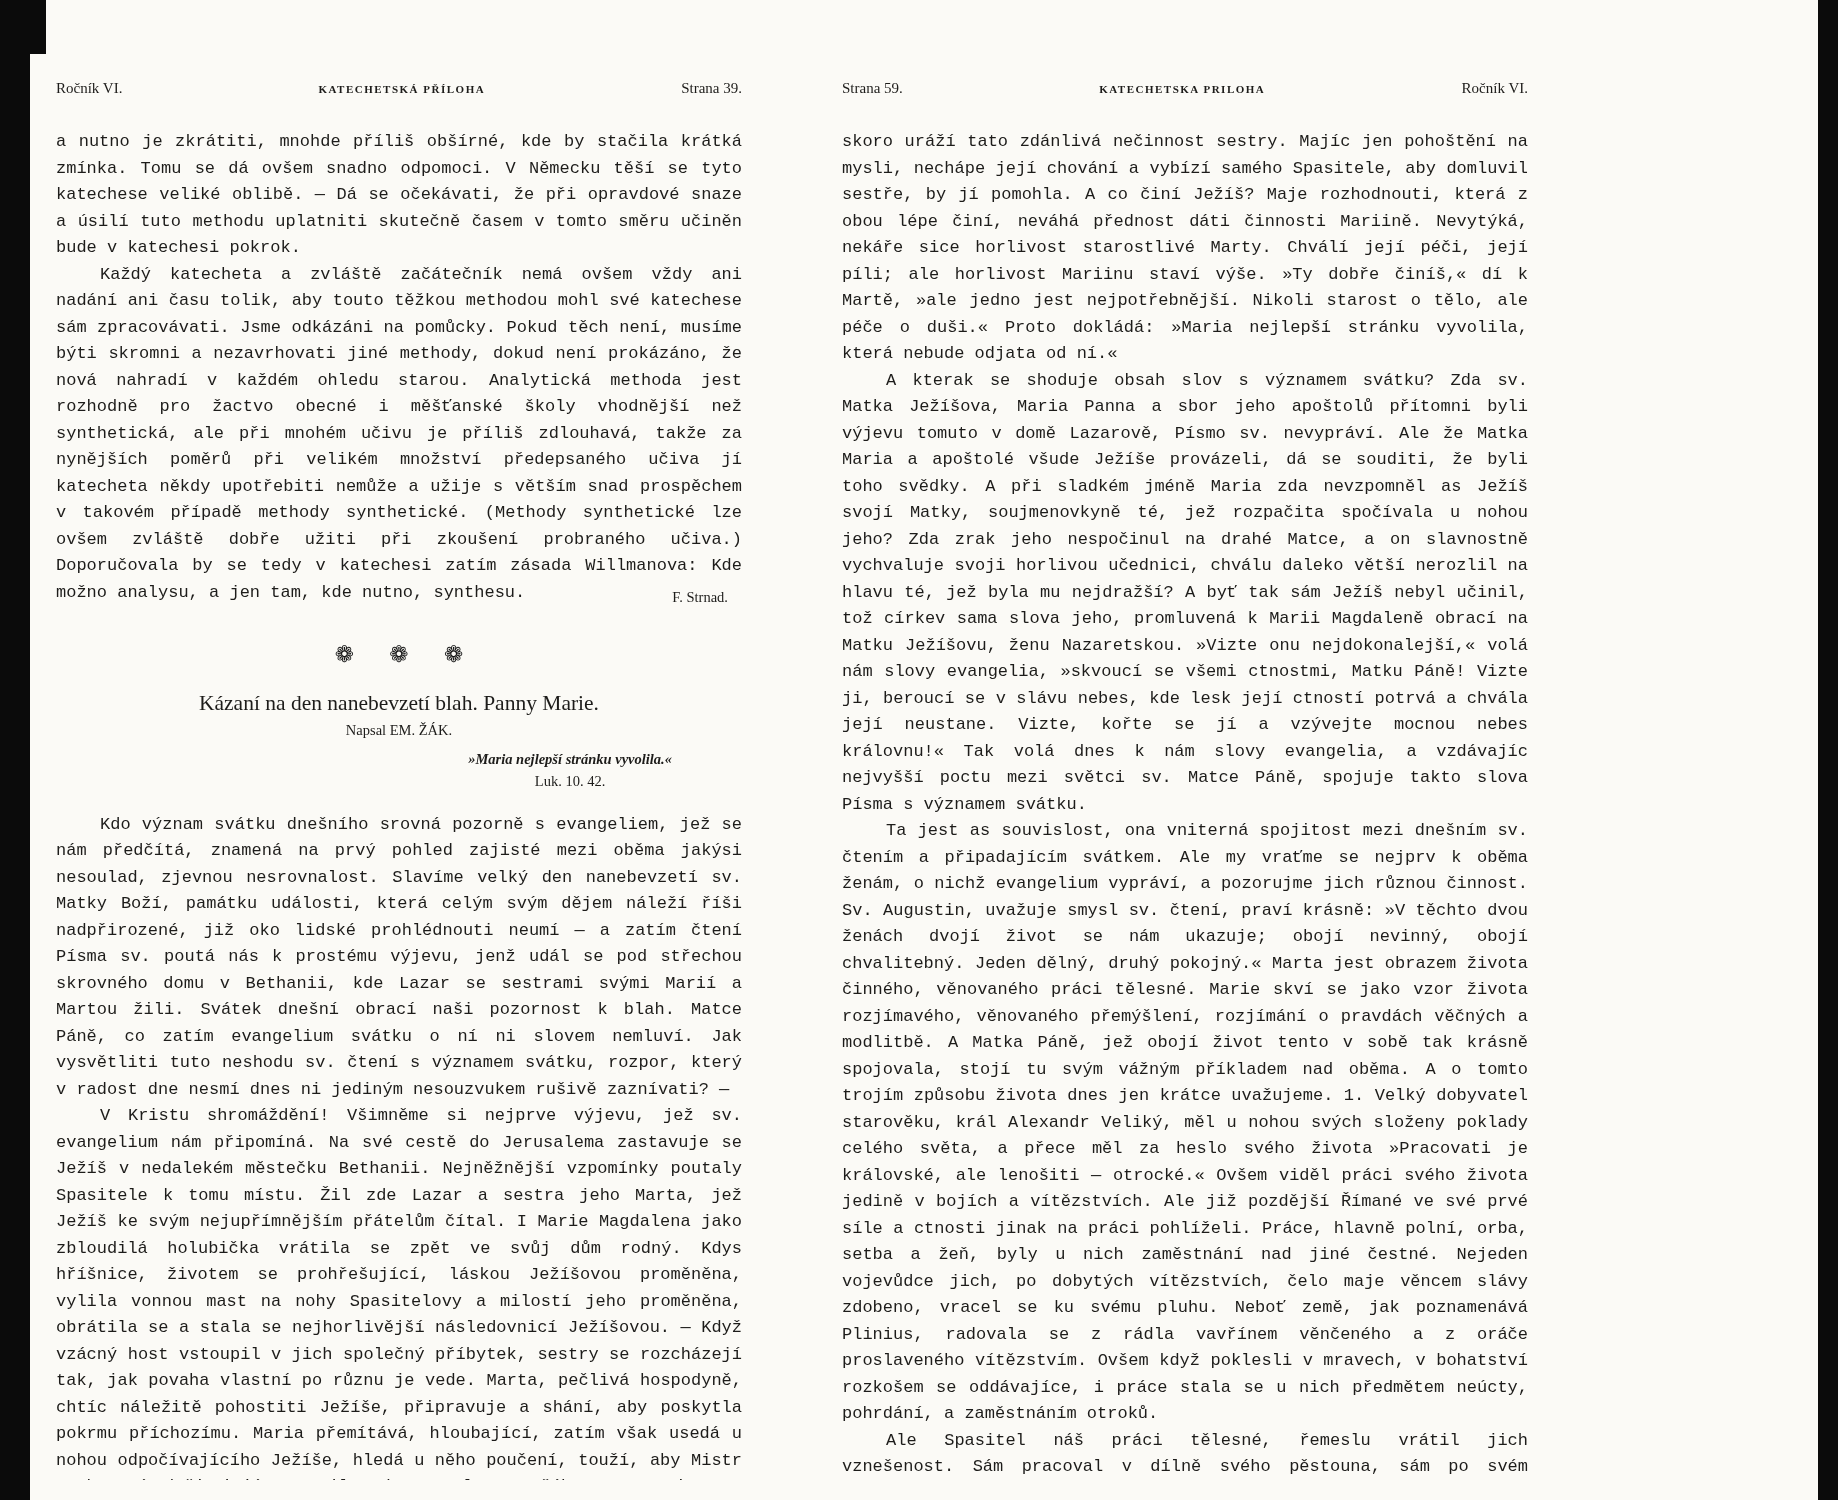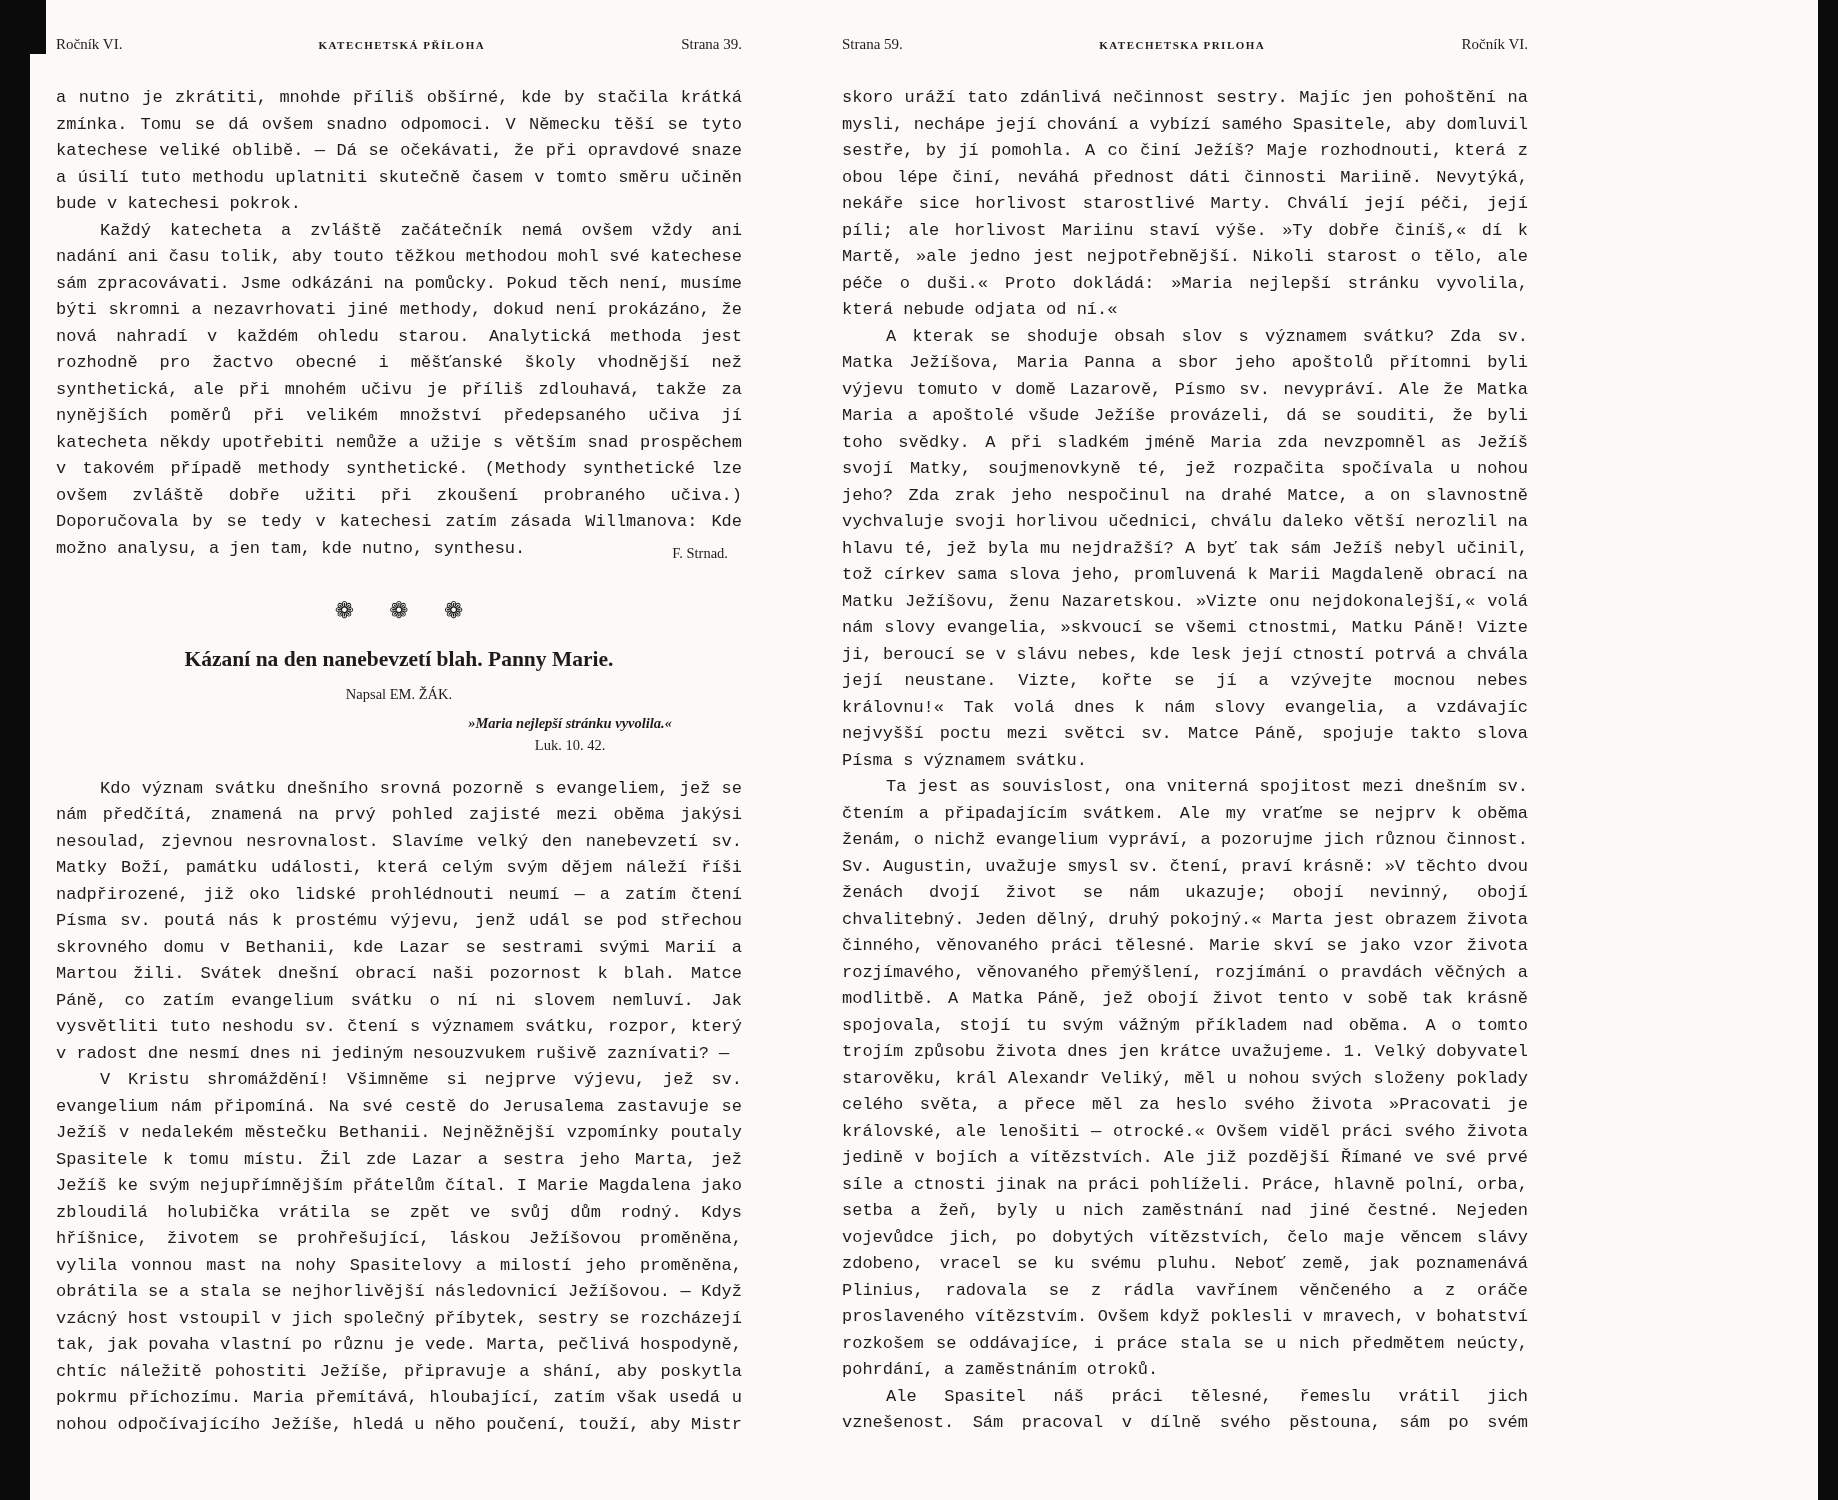--- a/index.html
+++ b/index.html
@@ -12,21 +12,21 @@
     overflow:hidden;
   }
   .edge { position:absolute; top:0; bottom:0; background:#0b0b0b; }
   .edge-left { left:0; width:30px; }
   .edge-right { right:0; width:20px; }
   .corner-patch { position:absolute; left:0; top:0; width:46px; height:54px; background:#0b0b0b; }
 
   .spread {
     position:absolute; left:0; top:0;
     width:1838px; height:1500px;
-    padding:36px 0 0 56px;
+    padding:80px 0 0 56px;
     display:flex;
   }
   .page { width:686px; overflow:hidden; height:1400px; }
   .gutter { width:100px; }
 
   .pagehead {
     display:flex; justify-content:space-between; align-items:baseline;
     font-size:15px; margin-bottom:32px;
   }
   .pagehead .head-center { font-weight:bold; letter-spacing:1.5px; font-size:11px; }
@@ -42,21 +42,21 @@
     margin-top:-22px; padding-right:14px; line-height:26.5px;
   }
 
   .ornament {
     text-align:center;
     font-family:"DejaVu Sans", sans-serif;
     font-size:23px; word-spacing:28px;
     margin:30px 0 24px 0; color:#151515;
   }
 
-  .sermon-title { text-align:center; font-weight:bold; font-size:21.5px; margin-bottom:14px; }
+  .sermon-title { text-align:center; font-weight:normal; font-size:21.5px; margin-bottom:6px; }
   .byline { text-align:center; font-size:14.5px; margin-bottom:9px; }
 
   .epigraph {
     width:fit-content; margin:0 70px 20px auto;
     text-align:center; font-size:14.5px; line-height:22px;
   }
   .epigraph .quote { font-style:italic; font-weight:bold; }
   .epigraph .src { font-style:normal; }
 
   .footer-mark {

